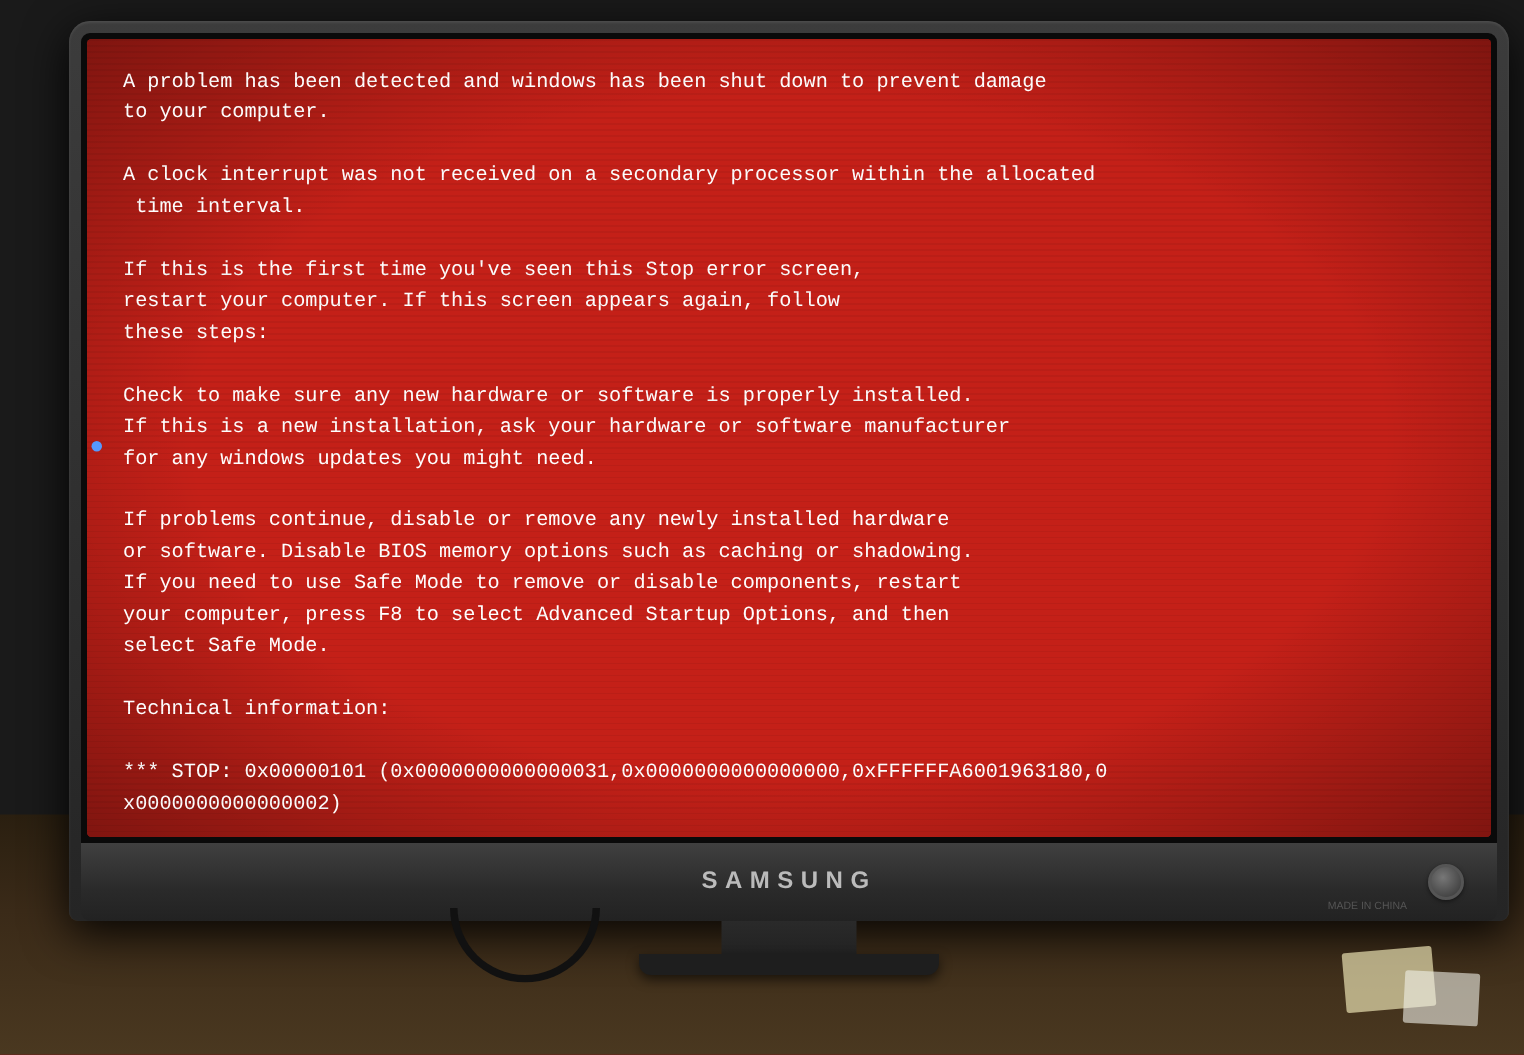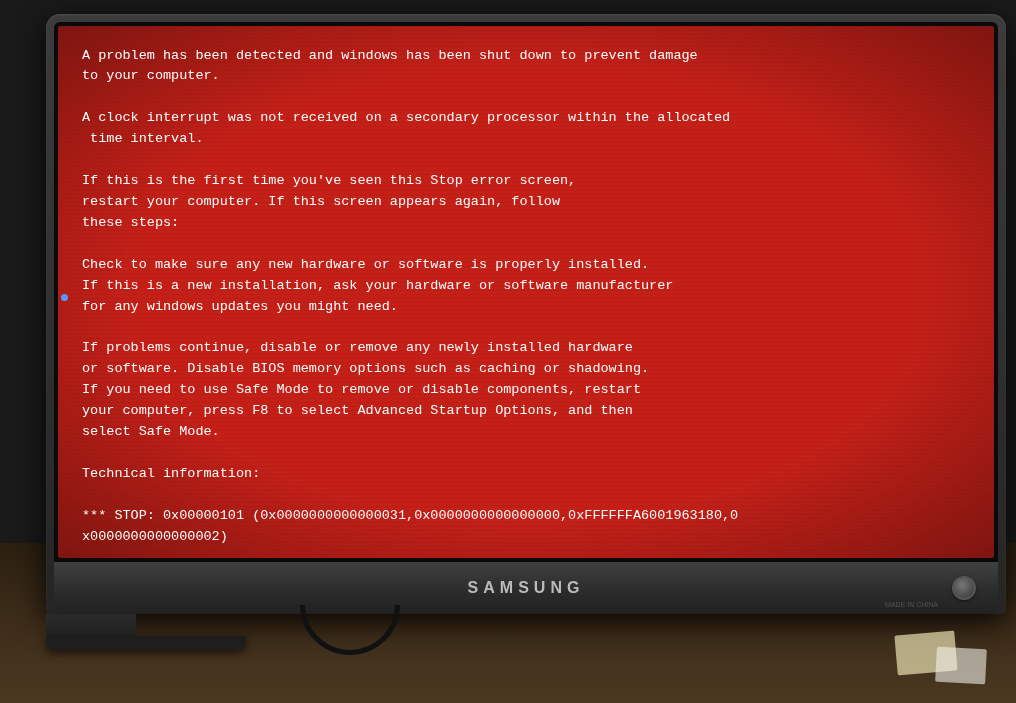--- a/index.html
+++ b/index.html
@@ -12,21 +12,21 @@
       justify-content: center;
       overflow: hidden;
       font-family: Arial, sans-serif;
     }
   </style>
 </head>
 <body>
 
 <div style="position:absolute;bottom:0;left:0;right:0;height:160px;background:linear-gradient(180deg,#2a1f10 0%,#3a2a18 40%,#4a3820 100%);z-index:0;"></div>
 
-<div style="display:flex;flex-direction:column;align-items:flex-start;position:relative;z-index:1;margin-top:-40px;padding-left:36px;">
+<div style="display:flex;flex-direction:column;align-items:center;position:relative;z-index:1;margin-top:-40px;padding-left:36px;">
 
   <div style="width:960px;height:600px;background:linear-gradient(180deg,#3c3c3c 0%,#252525 100%);border-radius:14px 14px 6px 6px;padding:8px 8px 0 8px;box-shadow:0 8px 30px rgba(0,0,0,0.9), inset 0 1px 2px rgba(255,255,255,0.1);">
 
     <div style="width:100%;height:540px;background:#0a0a0a;border-radius:6px 6px 0 0;padding:4px;position:relative;">
 
       <div style="width:100%;height:100%;background:#c42018;border-radius:3px;padding:20px 24px;overflow:hidden;position:relative;">
 
         <div style="position:absolute;inset:0;background:repeating-linear-gradient(0deg,transparent,transparent 3px,rgba(0,0,0,0.05) 3px,rgba(0,0,0,0.05) 4px);pointer-events:none;border-radius:3px;z-index:2;"></div>
 
         <div style="position:absolute;inset:0;background:radial-gradient(ellipse at center, transparent 60%, rgba(0,0,0,0.35) 100%);pointer-events:none;z-index:1;border-radius:3px;"></div>

